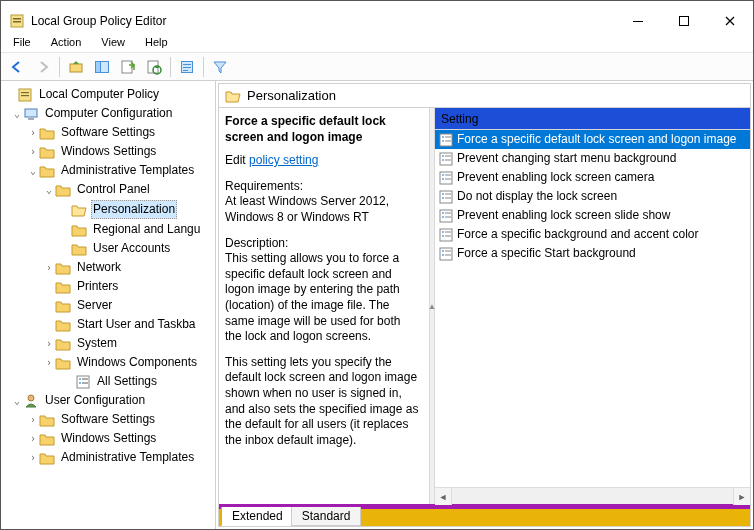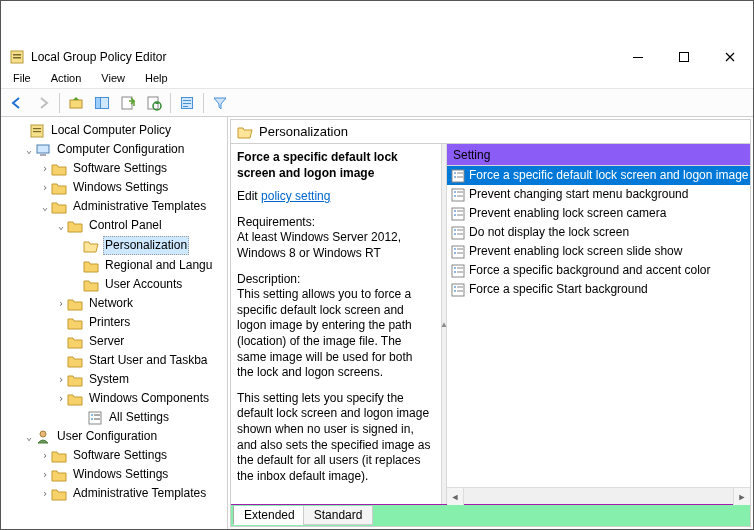--- a/index.html
+++ b/index.html
@@ -1,55 +1,55 @@
 <!DOCTYPE html>
 <html><head>
 <meta charset="utf-8">
 <style>
 * { box-sizing: border-box; font-family: "Segoe UI", Tahoma, sans-serif; }
 body { margin: 0; width: 754px; height: 530px; background: #fff; overflow: hidden; font-size: 12px; }
 .window { width: 754px; height: 530px; border: 1px solid #555; display: flex; flex-direction: column; background: #fff; }
-.titlebar { height: 30px; display: flex; align-items: center; padding: 9px 0 0 8px; margin-top: 36px; }
+.titlebar { height: 30px; display: flex; align-items: center; padding: 9px 0 0 8px; }
 .titlebar .app-icon { width: 16px; height: 16px; margin-right: 6px; }
 .titlebar .title { flex: 1; font-size: 12px; }
 .titlebar .btns { display: flex; }
 .titlebar .btns div { width: 46px; height: 30px; display: flex; align-items: center; justify-content: center; font-family: sans-serif; font-size: 11px; }
 .menubar { height: 22px; display: flex; align-items: center; padding: 0 4px; gap: 4px; border-bottom: 1px solid #e5e5e5; }
 .menubar span { padding: 2px 8px; font-size: 11px; }
 .toolbar { height: 28px; display: flex; align-items: center; padding: 0 4px; gap: 2px; border-bottom: 1px solid #d0d0d0; background: #fcfcfc; }
 .tb-btn { width: 24px; height: 24px; display: flex; align-items: center; justify-content: center; border: 1px solid transparent; }
 .tb-sep { width: 1px; height: 20px; background: #d0d0d0; margin: 0 2px; }
-.main { flex: 1; display: flex; min-height: 0; margin-left: 12px; }
+.main { flex: 1; display: flex; min-height: 0; }
 .treepane { width: 215px; border-right: 1px solid #d0d0d0; overflow: hidden; padding: 4px 0; }
 .tree-node { display: flex; align-items: center; padding: 1px 0; line-height: 17px; white-space: nowrap; }
 .expander { width: 12px; text-align: center; color: #666; font-size: 10px; font-family: monospace; }
 .tree-icon { width: 16px; height: 16px; margin-right: 4px; flex-shrink: 0; }
 .tree-label { font-size: 12px; padding: 0 2px; }
 .tree-node.selected .tree-label { background: #cde8ff; border: 1px dotted #999; padding: 0 1px; }
 .rightpane { flex: 1; display: flex; flex-direction: column; min-width: 0; border: 1px solid #d0d0d0; margin: 2px; }
 .category-header { height: 24px; background: #fff; border-bottom: 1px solid #d0d0d0; display: flex; align-items: center; padding: 0 6px; gap: 6px; }
 .category-header .folder-icon { width: 16px; height: 16px; }
 .category-header span { font-size: 13px; }
 .content-split { flex: 1; display: flex; min-height: 0; }
 .desc-pane { width: 210px; padding: 6px 10px 6px 6px; font-size: 12px; line-height: 1.3; overflow: hidden; position: relative; }
 .desc-pane .setting-name { font-weight: bold; margin-bottom: 8px; }
 .desc-pane a { color: #0066cc; text-decoration: underline; }
 .vsplit { width: 6px; background: #f0f0f0; border-left: 1px solid #d8d8d8; border-right: 1px solid #d8d8d8; display:flex; align-items:center; justify-content:center;}
 .vsplit::after { content: "▲"; font-size: 8px; color: #888; position: absolute; }
 .list-pane { flex: 1; display: flex; flex-direction: column; min-width: 0; }
-.list-header { height: 22px; border-bottom: 1px solid #d8d8d8; display: flex; align-items: center; padding: 0 6px; font-size: 12px; background: #8b5cf6; }
+.list-header { height: 22px; border-bottom: 1px solid #d8d8d8; display: flex; align-items: center; padding: 0 6px; font-size: 12px; background: #1d4ed8; }
 .list-body { flex: 1; overflow: auto; }
 .list-row { display: flex; align-items: center; padding: 1px 4px; gap: 4px; white-space: nowrap; font-size: 12px; line-height: 17px; }
 .list-row.selected { background: #0078d7; color: #fff; }
 .setting-icon { width: 14px; height: 14px; flex-shrink: 0; }
 .hscroll { height: 17px; background: #f0f0f0; border-top: 1px solid #dcdcdc; position: relative; }
 .hscroll .arrow { width: 17px; height: 17px; position: absolute; top:0; display:flex; align-items:center; justify-content:center; font-size:9px; color:#666; background:#f4f4f4;}
 .hscroll .arrow.left { left:0; border-right:1px solid #dcdcdc;}
 .hscroll .arrow.right { right:0; border-left:1px solid #dcdcdc;}
-.tabs { height: 22px; display: flex; align-items: center; border-top: 1px solid #a21caf; padding-left: 2px; background: #86efac; }
+.tabs { height: 22px; display: flex; align-items: flex-end; border-top: 5px solid #a21caf; padding-left: 2px; background: #eab308; }
 .tab { padding: 2px 10px; font-size: 12px; border: 1px solid #aaa; border-top: none; background: #fff; position: relative; }
 .tab.active { border-bottom: 1px solid #fff; background: #fff; font-weight: normal; }
 .tab.back { border: 1px solid #ccc; border-top: none; background: #f4f4f4; margin-left: -3px; padding: 2px 10px; }
 .statusbar { height: 22px; border-top: 1px solid #d8d8d8; display: flex; align-items: center; padding: 0 6px; font-size: 12px; }
 svg { display: block; }
 </style>
 </head>
 <body>
 
 <div class="window">

